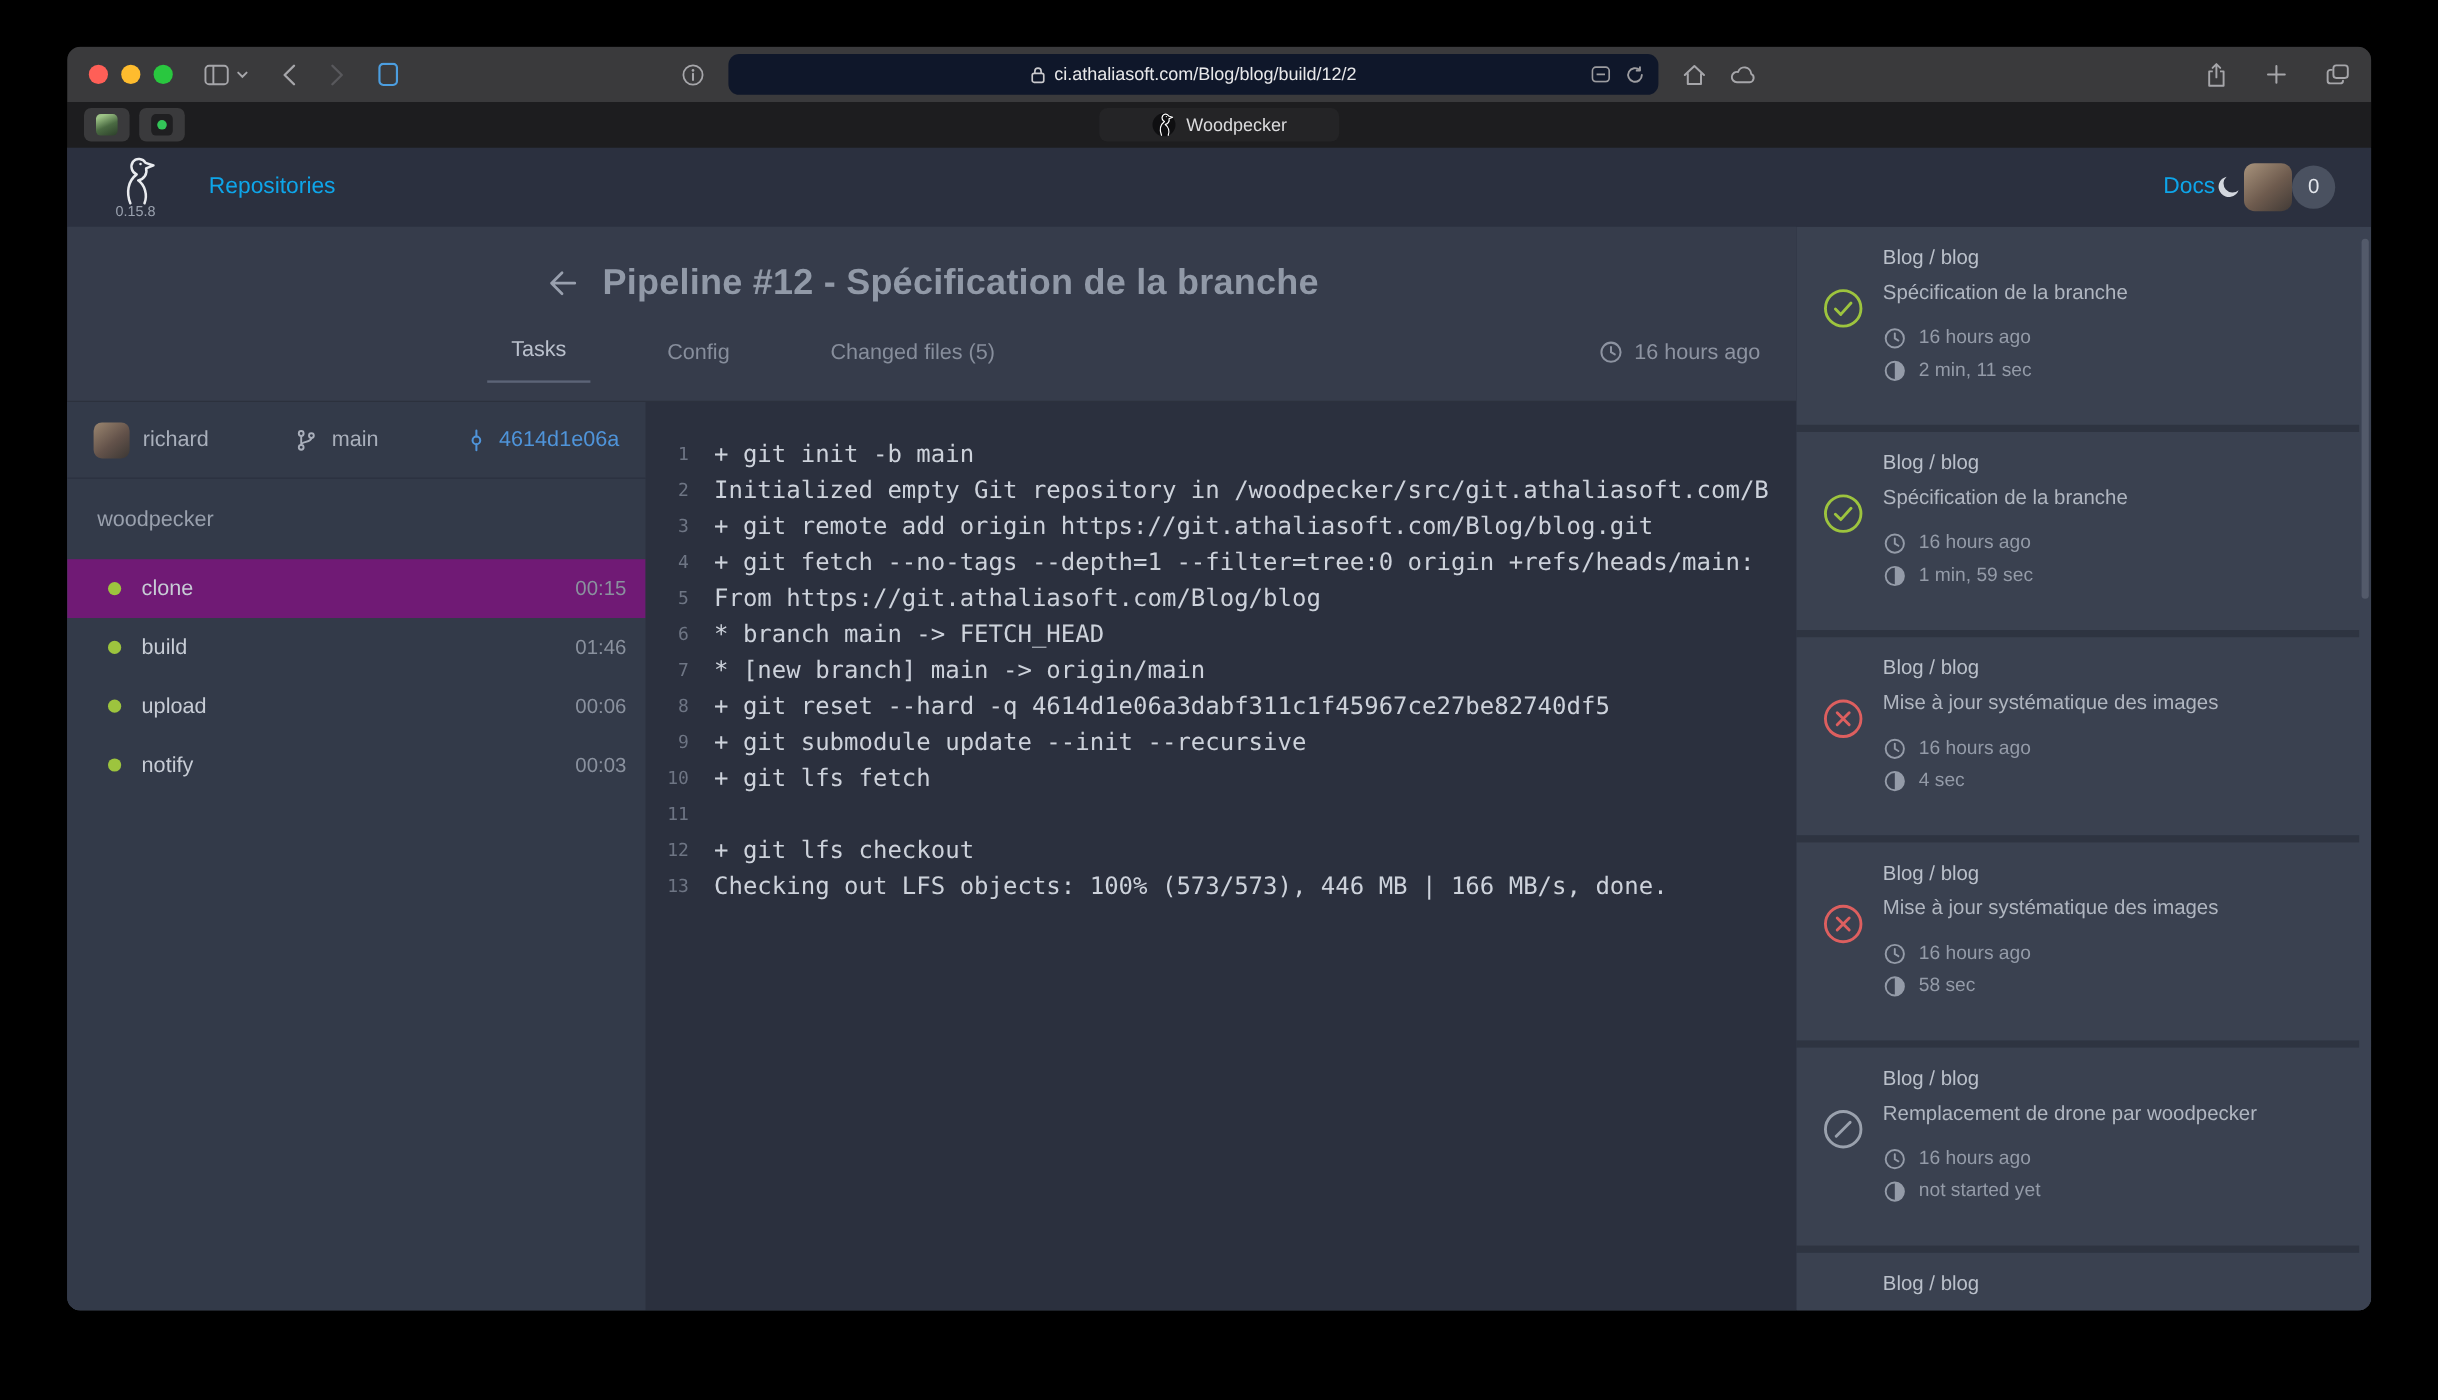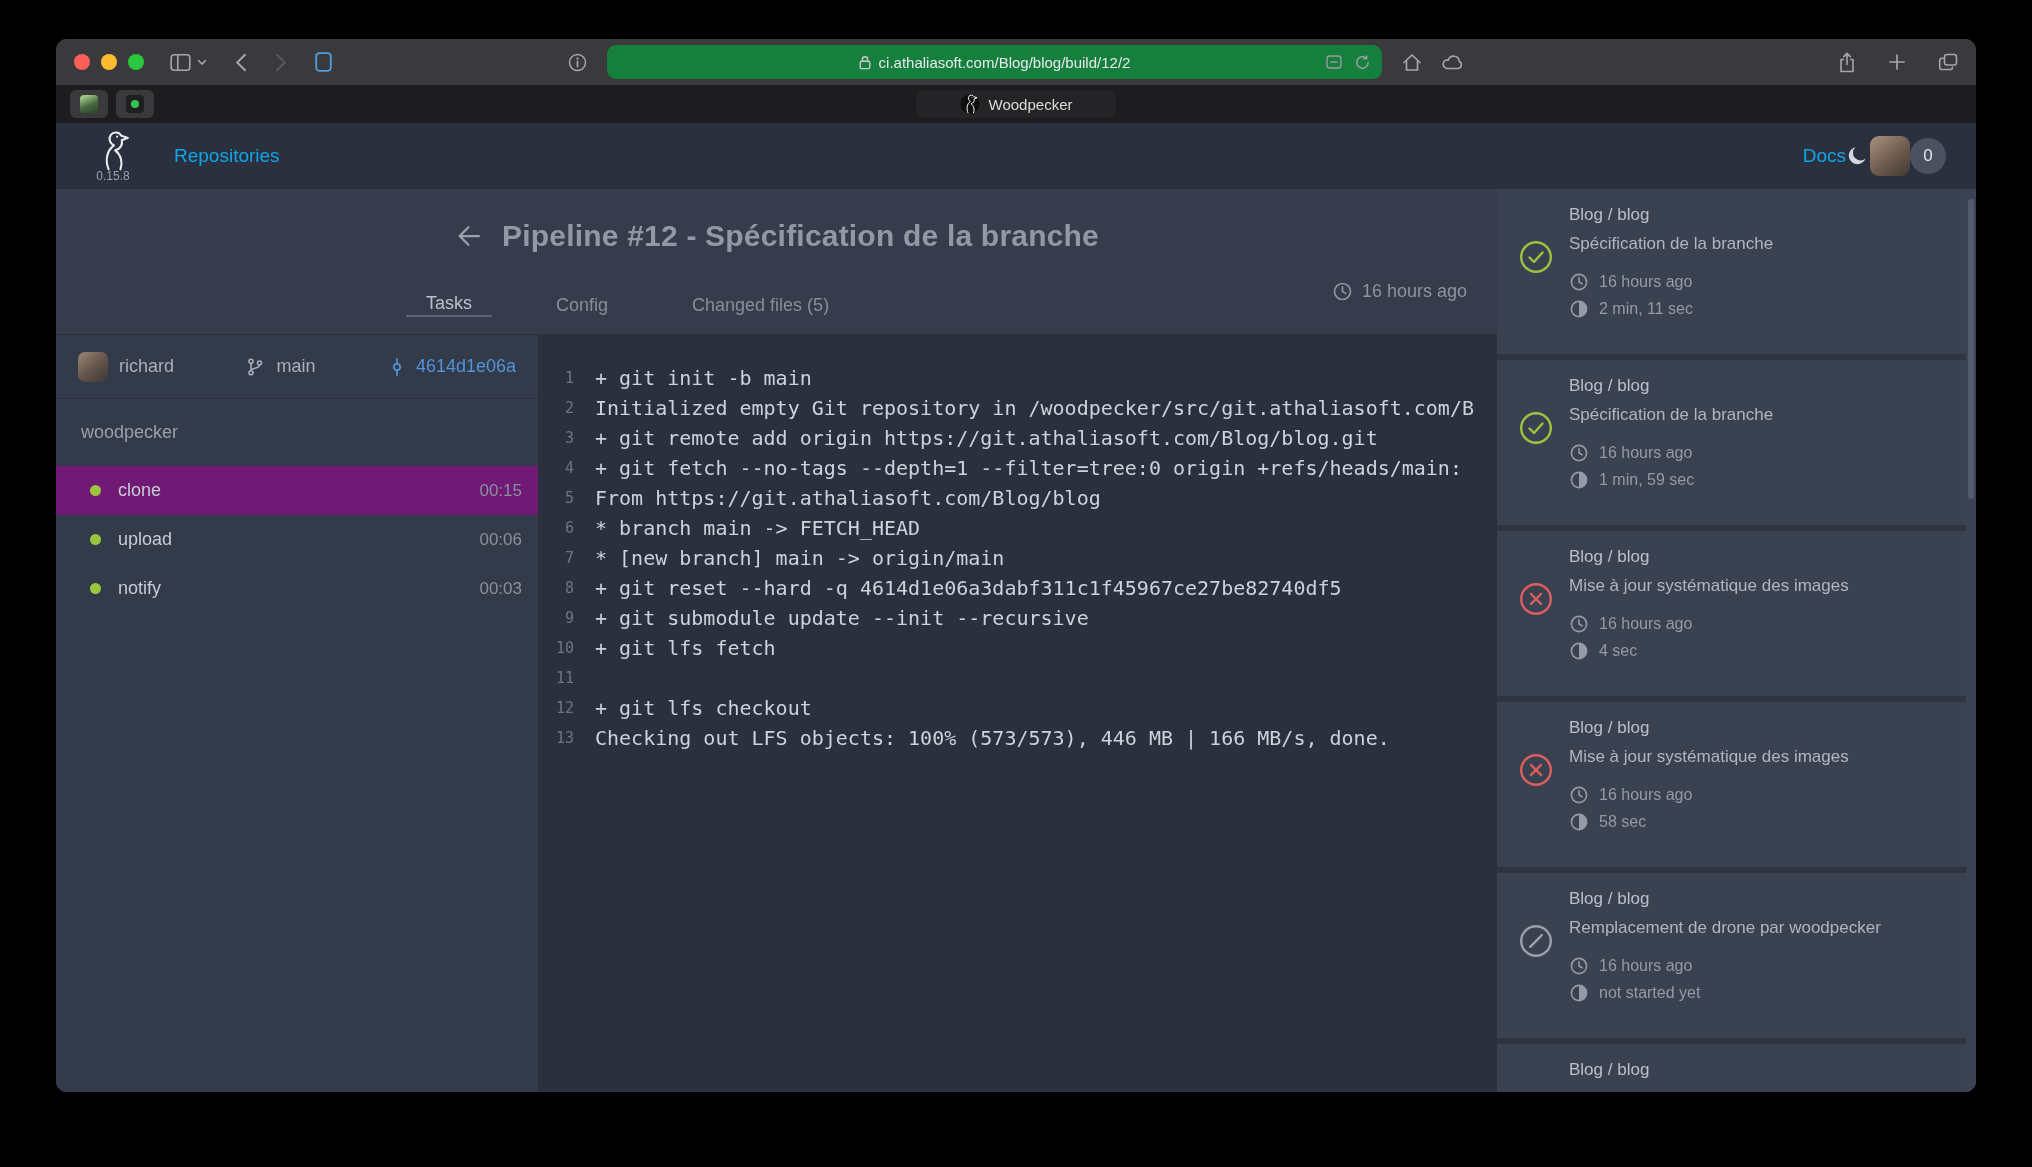--- a/index.html
+++ b/index.html
@@ -17,21 +17,21 @@
            padding:0 18px;position:relative;color:#a6a6aa}
   .traffic{display:flex;gap:11px;margin-right:26px}
   .light{width:16px;height:16px;border-radius:50%}
   .light.red{background:#ff5f57}.light.yellow{background:#febc2e}.light.green{background:#29c73f}
   .tbtn{display:flex;align-items:center;justify-content:center;color:#a6a6aa;background:none;border:none}
   .tgroup{display:flex;align-items:center;gap:28px}
   .sidebar-combo{display:flex;align-items:center;gap:6px}
   .dim{color:#58585c}
   .url-group{position:absolute;left:50%;top:50%;transform:translate(-50%,-50%);
              display:flex;align-items:center;gap:20px}
-  .url-field{width:775px;height:34px;background:#15803d;border-radius:9px;position:relative;
+  .url-field{width:775px;height:34px;background:#0f172a;border-radius:9px;position:relative;
              display:flex;align-items:center;justify-content:center;gap:8px;color:#e8e8ea;font-size:15px}
   .url-right{position:absolute;right:11px;top:0;bottom:0;display:flex;align-items:center;gap:12px;color:#9c9ca0}
   .tool-right{margin-left:auto;display:flex;align-items:center;gap:32px}
 
   
   .tabstrip{height:38px;background:#1d1d1f;flex:0 0 auto;position:relative;
             display:flex;align-items:center;justify-content:center}
   .pinned{position:absolute;left:14px;top:0;bottom:0;display:flex;align-items:center;gap:8px}
   .pin{width:38px;height:28px;background:#3a3a3c;border-radius:6px;display:flex;align-items:center;justify-content:center}
   .pin-g1{width:18px;height:18px;border-radius:4px;background:linear-gradient(155deg,#9ec487 15%,#4a6a42 55%,#2c3f2a)}
@@ -53,21 +53,21 @@
            display:flex;align-items:center;justify-content:center;font-size:17px}
 
   .app-body{flex:1;min-height:0;display:flex}
   .main{width:1441px;flex:0 0 auto;display:flex;flex-direction:column;min-height:0;background:#363c4b}
 
   
   .phead{height:146px;flex:0 0 auto;border-bottom:1px solid rgba(0,0,0,.18)}
   .ptitle{margin-top:30px;display:flex;align-items:center;justify-content:center;gap:18px;color:#9199a7}
   .ptitle h1{font-size:30px;font-weight:700;letter-spacing:.2px}
   .ptabs{display:flex;align-items:flex-end;margin-top:28px;padding-left:350px;padding-right:30px}
-  .ptab{font-size:18px;color:#878e9c;padding:0 20px 1px;margin-right:44px;cursor:pointer}
+  .ptab{font-size:18px;color:#878e9c;padding:0 20px 15px;margin-right:44px;cursor:pointer}
   .ptab.active{color:#bac0cc;border-bottom:2px solid #5c6477}
   .ptime{margin-left:auto;display:flex;align-items:center;gap:9px;color:#8d93a1;font-size:18px;padding-bottom:15px}
 
   .cols{flex:1;min-height:0;display:flex}
 
   
   .steps-col{width:482px;flex:0 0 auto;background:#333a49;display:flex;flex-direction:column}
   .meta{height:64px;flex:0 0 auto;display:flex;align-items:center;justify-content:space-between;
         padding:0 22px;border-bottom:1px solid #2b3140}
   .meta-item{display:flex;align-items:center;gap:11px;color:#a9afbb;font-size:18px}
@@ -316,20 +316,25 @@
 
               <div class="wf-label">woodpecker</div>
 
               <div class="step selected">
                 <span class="dot"></span>
                 <span class="step-name">clone</span>
                 <span class="step-time">00:15</span>
               </div>
               <div class="step">
                 <span class="dot"></span>
+                <span class="step-name">build</span>
+                <span class="step-time">01:46</span>
+              </div>
+              <div class="step">
+                <span class="dot"></span>
                 <span class="step-name">upload</span>
                 <span class="step-time">00:06</span>
               </div>
               <div class="step">
                 <span class="dot"></span>
                 <span class="step-name">notify</span>
                 <span class="step-time">00:03</span>
               </div>
             </div>
 

